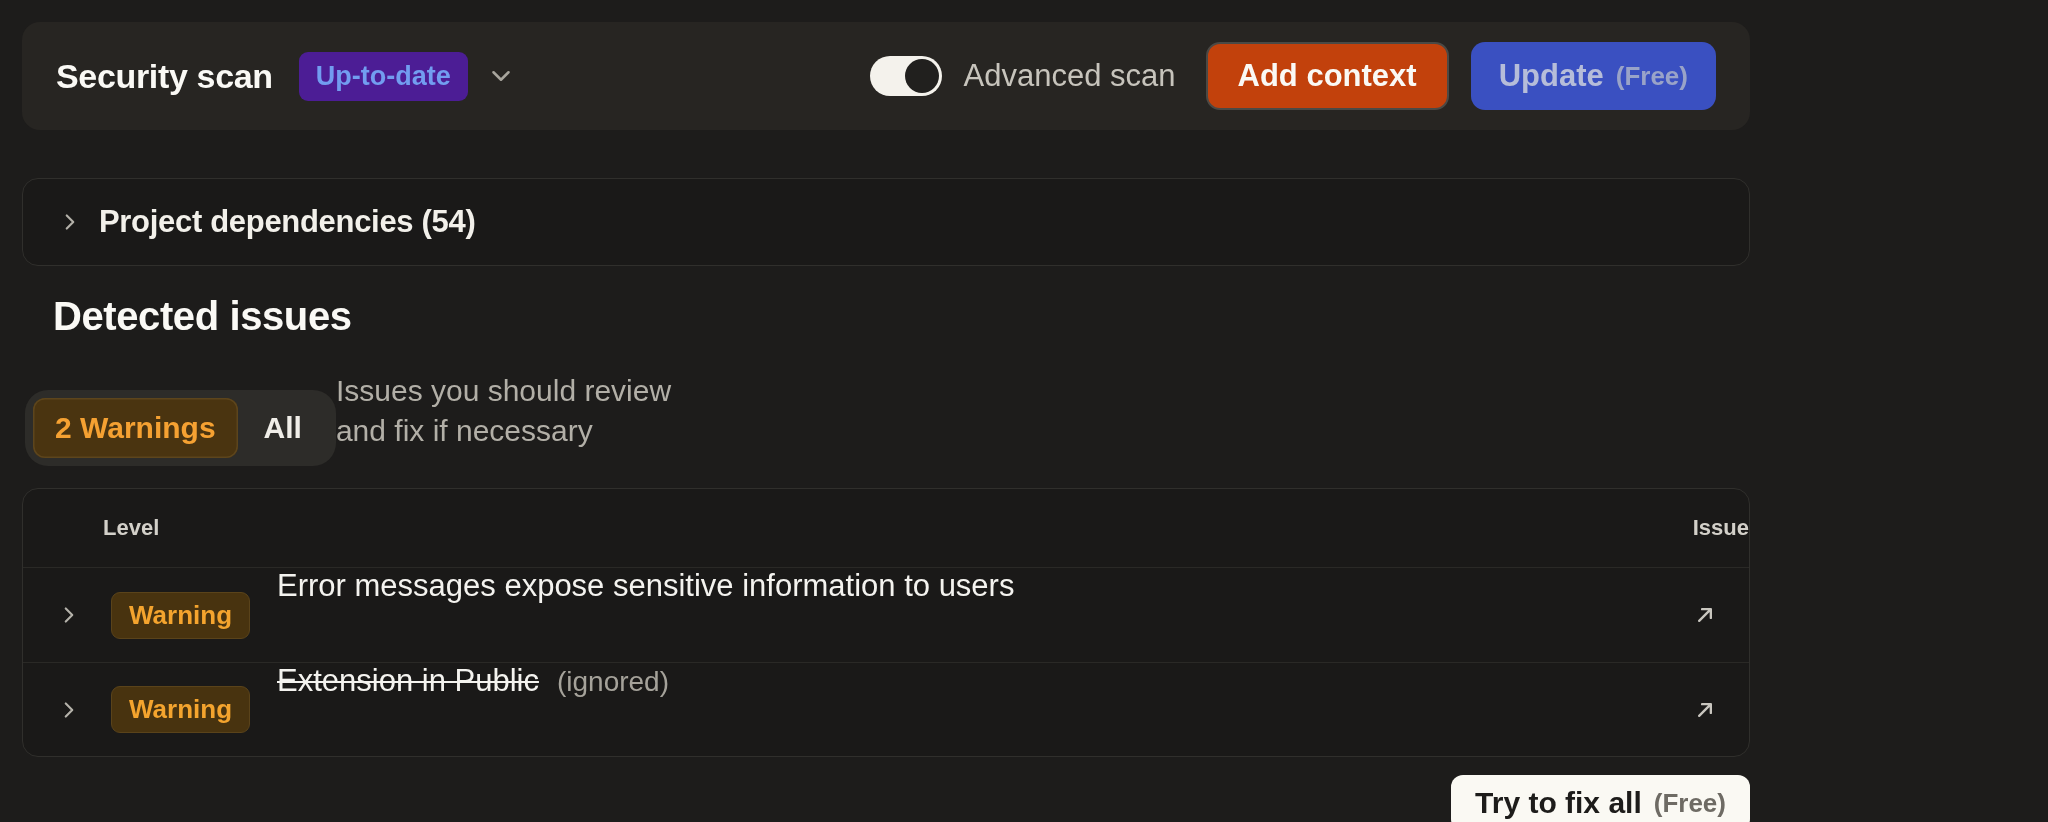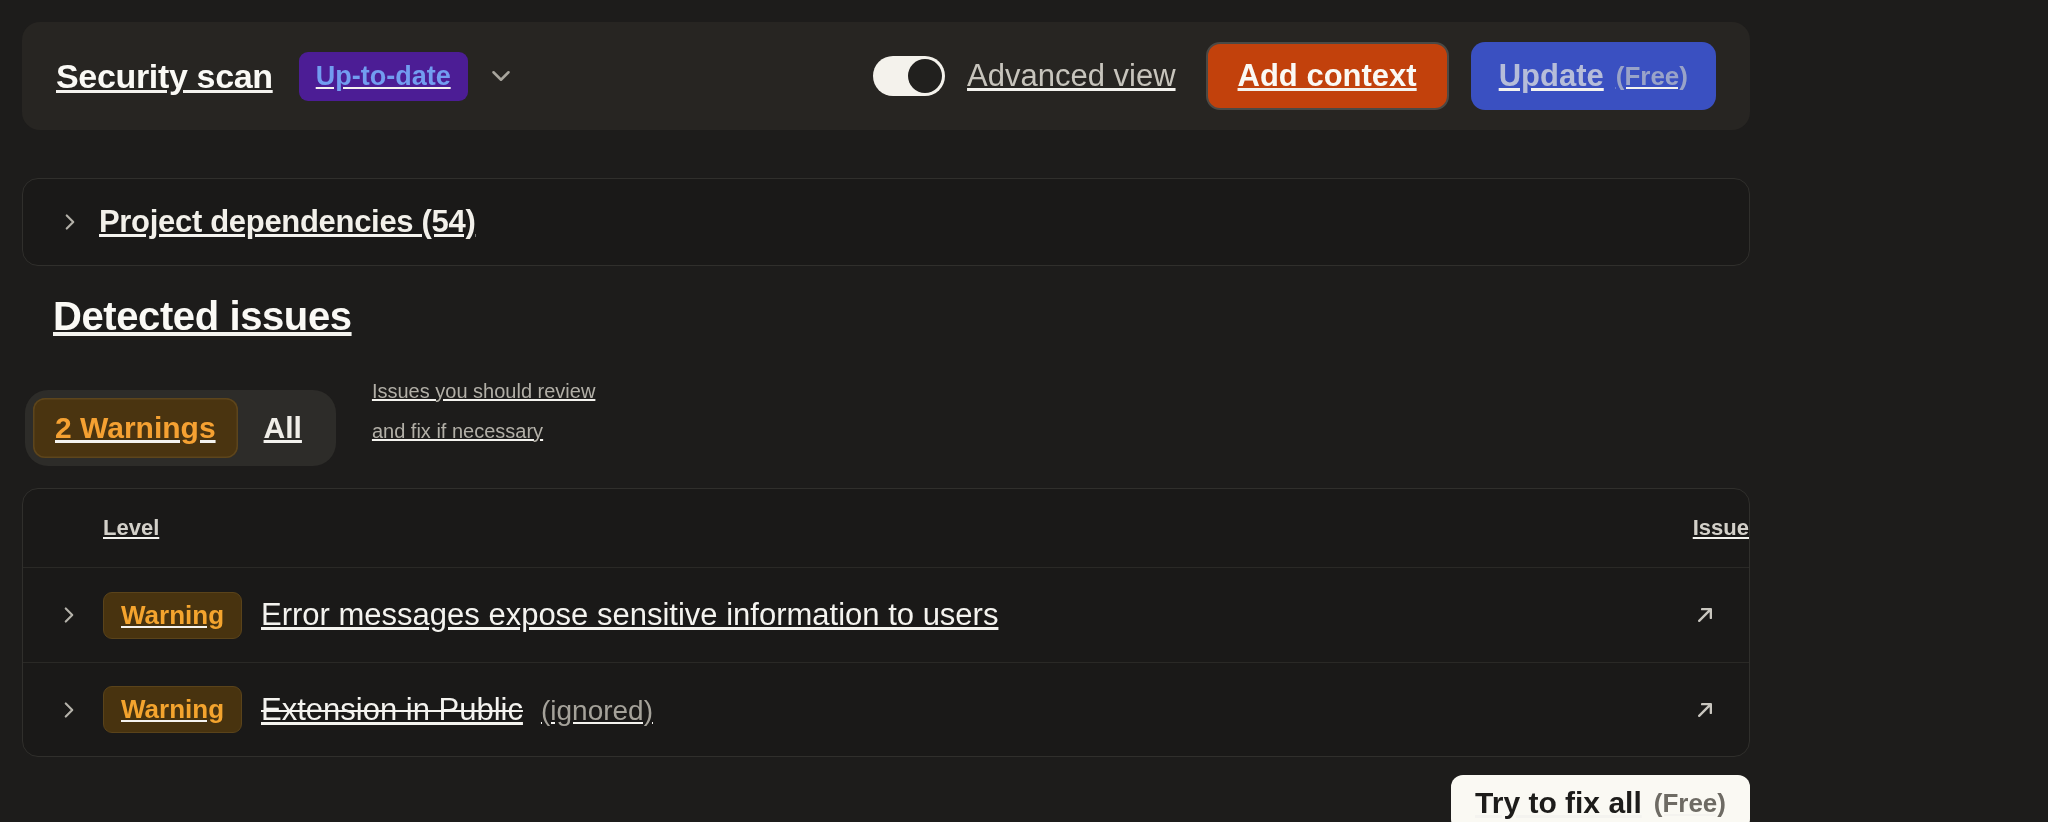--- a/index.html
+++ b/index.html
@@ -3,21 +3,21 @@
 <meta charset="utf-8">
 <style>
   * { box-sizing: border-box; margin: 0; padding: 0; }
   html, body { width: 2048px; height: 822px; }
   body {
     background: #1d1c1b;
     font-family: "Liberation Sans", "DejaVu Sans", sans-serif;
     color: #f4f3ef;
     overflow: hidden;
   }
-  .page { width: 1772px; height: 822px; padding: 22px; text-decoration: underline; }
+  .page { width: 1772px; height: 822px; padding: 22px; }
 
   
   .topbar {
     height: 108px;
     background: #272522;
     border-radius: 18px;
     display: flex;
     align-items: center;
     justify-content: space-between;
     padding: 0 34px;
@@ -120,22 +120,21 @@
     border-radius: 12px;
     cursor: pointer;
   }
   .seg.selected {
     background: #4a3410;
     color: #f5a132;
     box-shadow: inset 0 0 0 1.5px #5d451c;
     padding: 0 22px;
   }
   .filter-desc {
-    margin-left: 36px;
-    font-size: 20px;
+    font-size: 30px;
     line-height: 40px;
     color: #b2afa7;
   }
 
   
   .table-card {
     background: #1a1918;
     border: 1px solid #302f2c;
     border-radius: 16px;
     overflow: hidden;
@@ -147,22 +146,22 @@
     border-bottom: 1px solid #2a2926;
     color: #d3d0c9;
     font-size: 22px;
     font-weight: 600;
   }
   .col-level { margin-left: 80px; width: 158px; }
   .col-issue { flex: 1; text-align: right; }
   .trow {
     height: 94px;
     display: flex;
-    align-items: center;
-    cursor: pointer;
+    cursor: pointer;
+    gap: 8px;
   }
   .trow + .trow { border-top: 1px solid #2a2926; }
   .cell-chevron {
     width: 80px;
     display: flex; align-items: center;
     padding-left: 33px;
   }
   .cell-level { width: 158px; display: flex; align-items: center; }
   .level-badge {
     background: #48330f;
@@ -208,21 +207,21 @@
       <span class="title-chevron">
         <svg width="30" height="30" viewBox="0 0 24 24" fill="none">
           <path d="M6 9l6 6 6-6" stroke="#a8a59d" stroke-width="2" stroke-linecap="round" stroke-linejoin="round"></path>
         </svg>
       </span>
     </div>
     <div class="topbar-right">
       <div class="toggle">
         <div class="toggle-knob"></div>
       </div>
-      <span class="toggle-label">Advanced view</span>
+      <span class="toggle-label">Advanced scan</span>
       <button class="btn btn-secondary">Add context</button>
       <button class="btn btn-primary">
         <span>Update</span>
         <span class="free">(Free)</span>
       </button>
     </div>
   </header>
 
   <section class="deps-card">
     <span class="chev">

